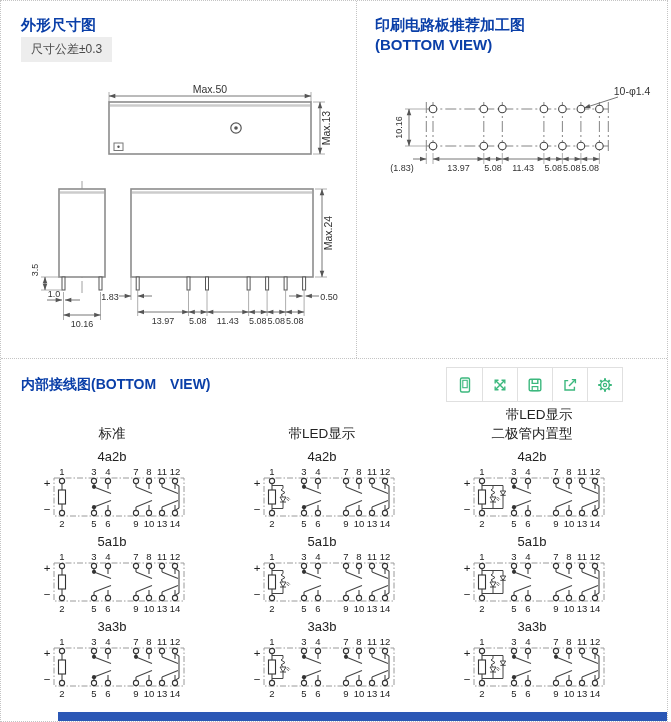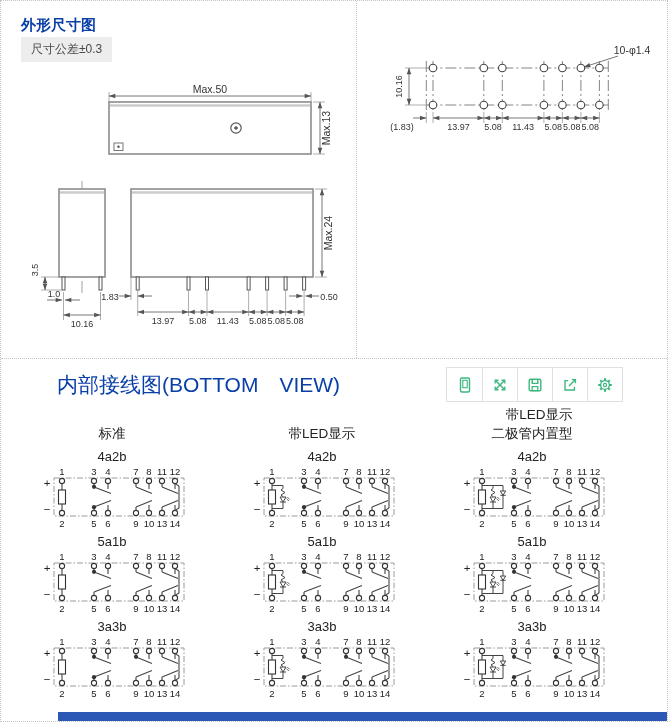--- a/index.html
+++ b/index.html
@@ -16,21 +16,21 @@
   .ext{stroke:#999;stroke-width:0.8;}
   .dim{stroke:#666;stroke-width:0.9;fill:none;}
   .body{fill:#fff;stroke:#8c8c8c;stroke-width:1.6;}
   .pin{fill:#fff;stroke:#555;stroke-width:1;}
   .cl{stroke:#888;stroke-width:0.8;stroke-dasharray:12 3 2 3;}
   .dd{stroke:#777;stroke-width:0.9;stroke-dasharray:11 3 2 3;fill:none;}
   .hole{fill:#fff;stroke:#444;stroke-width:1.1;}
   .dtxt{font-size:10.5px;fill:#333;text-anchor:middle;}
   .dtxt9{font-size:9px;fill:#333;text-anchor:middle;}
   .wiring-header{display:flex;justify-content:space-between;align-items:center;padding:8px 44px 0 20px;}
-  .wiring-title{color:var(--blue,#0a3fa8);font-weight:normal;font-size:21px;margin-left:36px;}
+  .wiring-title{color:var(--blue,#0a3fa8);font-weight:bold;font-size:14px;}
   .toolbar{display:flex;border:1px solid #e0e0e0;background:#fff;}
   .tool-btn{width:35px;height:33px;display:flex;align-items:center;justify-content:center;
             border:none;border-left:1px solid #e0e0e0;background:#fff;padding:0;cursor:pointer;color:var(--green,#3cb87e);}
   .tool-btn:first-child{border-left:none;}
   .schem-grid{display:grid;grid-template-columns:repeat(3,210px);justify-items:center;padding-left:6px;margin-top:0;}
   .col-header{display:flex;flex-direction:column;justify-content:flex-end;align-items:flex-end;height:42px;
               font-size:13.5px;color:#222;line-height:1.45;}
   .schem-cell{display:flex;flex-direction:column;align-items:center;}
   .variant-label{font-size:13px;color:#222;margin:5px 0 1px;}
   .footer-bar{position:absolute;left:57px;right:0;bottom:0;height:9px;background:var(--footer,#2b57b5);}
@@ -121,20 +121,24 @@
         <text class="dtxt9" x="142.1" y="239.5">13.97</text>
         <text class="dtxt9" x="176.7" y="239.5">5.08</text>
         <text class="dtxt9" x="206.8" y="239.5">11.43</text>
         <text class="dtxt9" x="236.8" y="239.5">5.08</text>
         <text class="dtxt9" x="255.3" y="239.5">5.08</text>
         <text class="dtxt9" x="273.8" y="239.5">5.08</text>
       </svg>
     </div>
 
     <div class="panel panel-pcb">
+      <div class="panel-title">
+        <div>印刷电路板推荐加工图</div>
+        <div>(BOTTOM VIEW)</div>
+      </div>
       <br>
 
       <svg class="pcb-svg" width="290" height="112" viewBox="0 0 290 112">
         <defs>
           <marker id="ah2" viewBox="0 0 8 6" markerWidth="8" markerHeight="6" refX="7.5" refY="3" orient="auto-start-reverse">
             <path d="M0.5,0.5 L7.5,3 L0.5,5.5 Z" fill="#555"></path>
           </marker>
         </defs>
         <text class="dtxt" x="257" y="9">10-φ1.4</text>
         <line class="dim" x1="243" y1="11" x2="209" y2="22" marker-end="url(#ah2)"></line>

